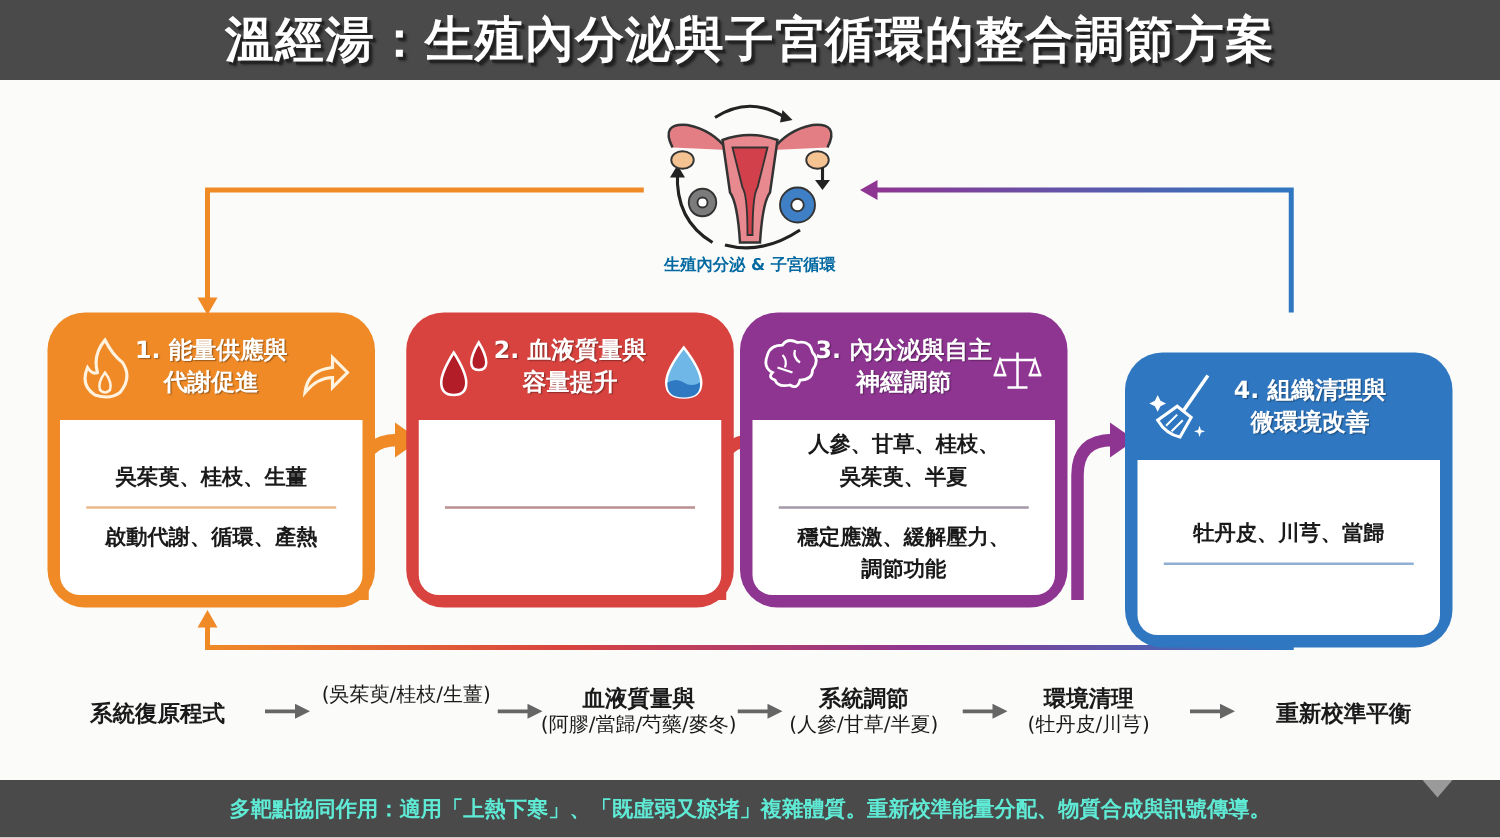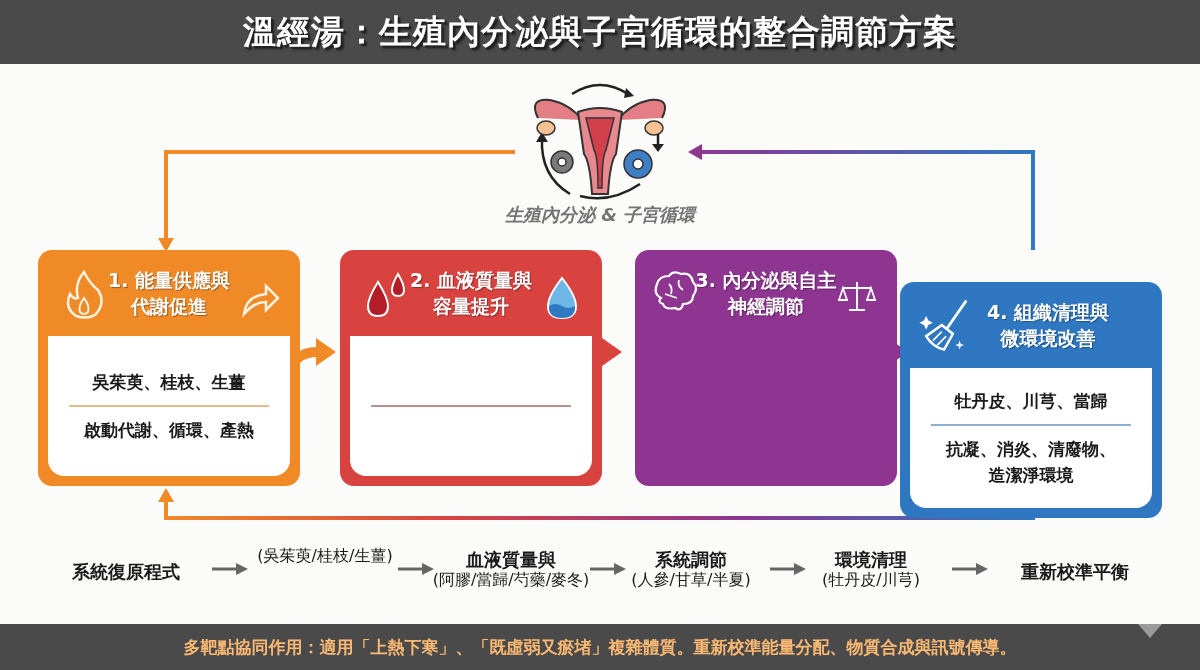--- a/index.html
+++ b/index.html
@@ -1,60 +1,60 @@
 <!DOCTYPE html>
 <html><head>
 <meta charset="utf-8">
 <style>
   * { box-sizing: border-box; margin: 0; padding: 0; }
   html, body { width: 1200px; height: 670px; overflow: hidden; background: #fbfbfa; }
   body { position: relative; font-family: "DejaVu Sans", "Liberation Sans", sans-serif; color: #1a1a1a; }
 
   .title-bar { position: absolute; left: 0; top: 0; width: 1200px; height: 64px; background: #4a4a4a;
     display: flex; align-items: center; justify-content: center; }
-  .title-bar h1 { color: #ffffff; font-size: 33px; font-weight: bold; letter-spacing: 1px;
+  .title-bar h1 { color: #ffffff; font-size: 39px; font-weight: bold; letter-spacing: 1px;
     text-shadow: 2px 2px 0 #222, 3px 3px 2px rgba(0,0,0,0.5); }
 
   .loop-svg { position: absolute; left: 0; top: 0; width: 1200px; height: 670px; pointer-events: none; }
 
   .hub { position: absolute; left: 520px; top: 76px; width: 160px; height: 130px; }
   .hub-label { position: absolute; left: 420px; top: 203px; width: 360px; text-align: center;
-    font-size: 18px; font-weight: bold; color: #737373; font-style: italic; }
-
-  .card { position: absolute; top: 250px; width: 262px; height: 236px; border-radius: 14px; }
+    font-size: 13px; font-weight: bold; color: #0369a1; }
+
+  .card { position: absolute; top: 250px; width: 262px; height: 236px; border-radius: 30px; }
   .card .head { position: absolute; left: 0; top: 0; width: 100%; height: 86px; border-radius: 22px 22px 0 0;
     display: flex; align-items: center; justify-content: center; }
   .card .head-title { color: #fff; font-size: 19px; font-weight: bold; line-height: 26px; text-align: center;
     text-shadow: 1px 1px 1px rgba(0,0,0,0.35); white-space: pre-line; }
   .card .body { position: absolute; left: 10px; top: 86px; width: 242px; height: 140px; background: #fff;
     border-radius: 0 0 16px 16px; display: flex; flex-direction: column; align-items: center; justify-content: center; }
   .card .herbs { font-size: 17px; font-weight: bold; text-align: center; line-height: 26px; white-space: pre-line; }
   .card .divider { width: 200px; height: 2px; margin: 10px 0; }
   .card .effects { font-size: 17px; font-weight: bold; text-align: center; line-height: 26px; white-space: pre-line; }
   .card .icon-l { position: absolute; left: 22px; top: 18px; width: 48px; height: 52px; }
   .card .icon-r { position: absolute; right: 18px; top: 26px; width: 44px; height: 44px; }
 
   .c1 { left: 38px; background: #ef8a27; }
   .c1 .divider { background: #e9b98a; }
-  .c2 { left: 340px; background: #d8433f; }
+  .c2 { left: 325px; background: #d8433f; }
   .c2 .divider { background: #b98f8f; }
-  .c3 { left: 635px; background: #8e3592; }
+  .c3 { left: 592px; background: #8e3592; }
   .c3 .divider { background: #a598a8; }
   .c4 { left: 900px; background: #2f78c1; margin-top: 32px; }
   .c4 .divider { background: #8fb0d3; }
 
   .flow { position: absolute; left: 0; top: 548px; width: 1200px; height: 56px; }
   .flow-item { position: absolute; text-align: center; }
   .flow-item .main { font-size: 18px; font-weight: bold; line-height: 24px; white-space: nowrap; }
   .flow-item .sub { font-size: 16px; font-weight: normal; line-height: 16px; white-space: nowrap; }
   .flow-arrow { position: absolute; top: 562px; width: 36px; height: 14px; }
 
   .footer { position: absolute; left: 0; top: 624px; width: 1200px; height: 46px; background: #4a4a4a;
     display: flex; align-items: center; justify-content: center; }
-  .footer p { color: #fdba74; font-size: 17px; font-weight: bold; white-space: nowrap; }
+  .footer p { color: #5eead4; font-size: 17px; font-weight: bold; white-space: nowrap; }
   .footer-notch { position: absolute; left: 1138px; top: 624px; width: 0; height: 0;
     border-left: 12px solid transparent; border-right: 12px solid transparent; border-top: 14px solid #9a9a9a; }
 </style>
 </head>
 <body>
 
 <div class="title-bar">
   <h1>溫經湯：生殖內分泌與子宮循環的整合調節方案</h1>
 </div>
 
@@ -158,39 +158,44 @@
   </div>
   <svg class="icon-l" viewBox="0 0 48 52" style="left:16px;">
     <path d="M10 30 Q2 26 6 16 Q8 8 18 8 Q22 2 30 6 Q40 4 42 14 Q48 20 42 28 Q42 36 32 36 Q30 44 24 40 Q14 42 12 36 Q6 34 10 30 Z" fill="none" stroke="#fff" stroke-width="2.2"></path>
     <path d="M18 16 Q22 20 20 26 M28 12 Q26 18 32 22 M14 26 Q20 28 26 30" fill="none" stroke="#fff" stroke-width="1.8"></path>
   </svg>
   <svg class="icon-r" viewBox="0 0 44 44">
     <path d="M22 6 V34 M8 12 H36 M14 34 H30" stroke="#fff" stroke-width="2"></path>
     <path d="M4 24 L8 12 L12 24 Z M32 24 L36 12 L40 24 Z" fill="none" stroke="#fff" stroke-width="1.8"></path>
     <path d="M3 24 H13 M31 24 H41" stroke="#fff" stroke-width="2"></path>
   </svg>
+  <div class="body">
+    <div class="herbs">人參、甘草、桂枝、
+吳茱萸、半夏</div>
+    <div class="divider"></div>
+    <div class="effects">穩定應激、緩解壓力、
+調節功能</div>
+  </div>
 </div>
 
 <div class="card c4">
   <div class="head">
     <div class="head-title" style="padding-left:34px;">4. 組織清理與
 微環境改善</div>
   </div>
   <svg class="icon-l" viewBox="0 0 48 52" style="left:16px; top:14px; width:56px; height:58px;">
     <path d="M44 4 L26 30" stroke="#fff" stroke-width="2.5"></path>
     <path d="M22 26 L32 34 L24 48 Q14 46 8 36 Z" fill="none" stroke="#fff" stroke-width="2.2"></path>
     <path d="M14 40 L22 32 M18 44 L26 36" stroke="#fff" stroke-width="1.5"></path>
     <path d="M8 18 L10 22 L14 24 L10 26 L8 30 L6 26 L2 24 L6 22 Z" fill="#fff"></path>
     <path d="M38 40 L39 43 L42 44 L39 45 L38 48 L37 45 L34 44 L37 43 Z" fill="#fff"></path>
   </svg>
   <div class="body">
     <div class="herbs">牡丹皮、川芎、當歸</div>
     <div class="divider"></div>
-    <div class="effects">抗凝、消炎、清廢物、
-造潔淨環境</div>
   </div>
 </div>
 
 <div class="flow">
   <div class="flow-item" style="left:56px; top:12px; width:140px;">
     <div class="main">系統復原程式</div>
   </div>
   <div class="flow-item" style="left:250px; top:0; width:150px;">
     <div class="sub">(吳茱萸/桂枝/生薑)</div>
   </div>

